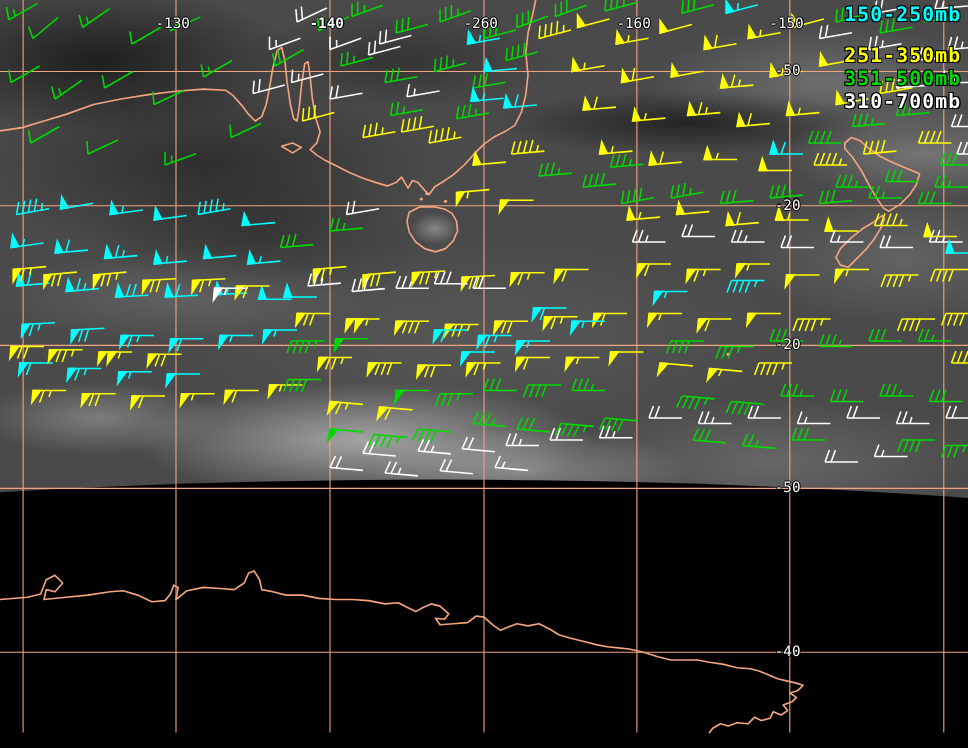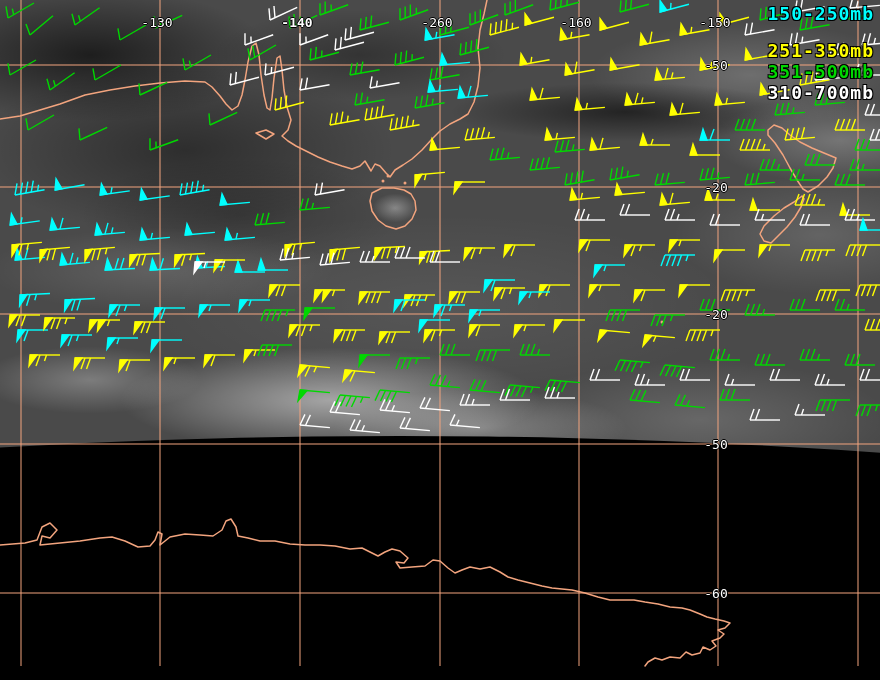--- a/index.html
+++ b/index.html
@@ -1646,21 +1646,21 @@
   <div id="labels">
       <div class="lbl" style="left: 157px; top: 22px;">-130</div>
       <div class="lbl" style="left: 297px; top: 22px; font-weight: bold;">-140</div>
       <div class="lbl" style="left: 437px; top: 22px;">-260</div>
       <div class="lbl" style="left: 576px; top: 22px;">-160</div>
       <div class="lbl" style="left: 715px; top: 22px;">-150</div>
       <div class="lbl" style="left: 716px; top: 65px;">-50</div>
       <div class="lbl" style="left: 716px; top: 187px;">-20</div>
       <div class="lbl" style="left: 716px; top: 314px;">-20</div>
       <div class="lbl" style="left: 716px; top: 444px;">-50</div>
-      <div class="lbl" style="left: 716px; top: 593px;">-60</div>
+      <div class="lbl" style="left: 716px; top: 593px;">-40</div>
     </div>
   <div id="legend">
       <div class="legend-row" style="color: rgb(0, 255, 255);">150-250mb</div>
       <div class="legend-row" style="color: rgb(255, 255, 0); margin-top: 16px;">251-350mb</div>
       <div class="legend-row" style="color: rgb(0, 216, 0);">351-500mb</div>
       <div class="legend-row" style="color: rgb(255, 255, 255);">310-700mb</div>
     </div>
 </div>
 
 </body></html>

